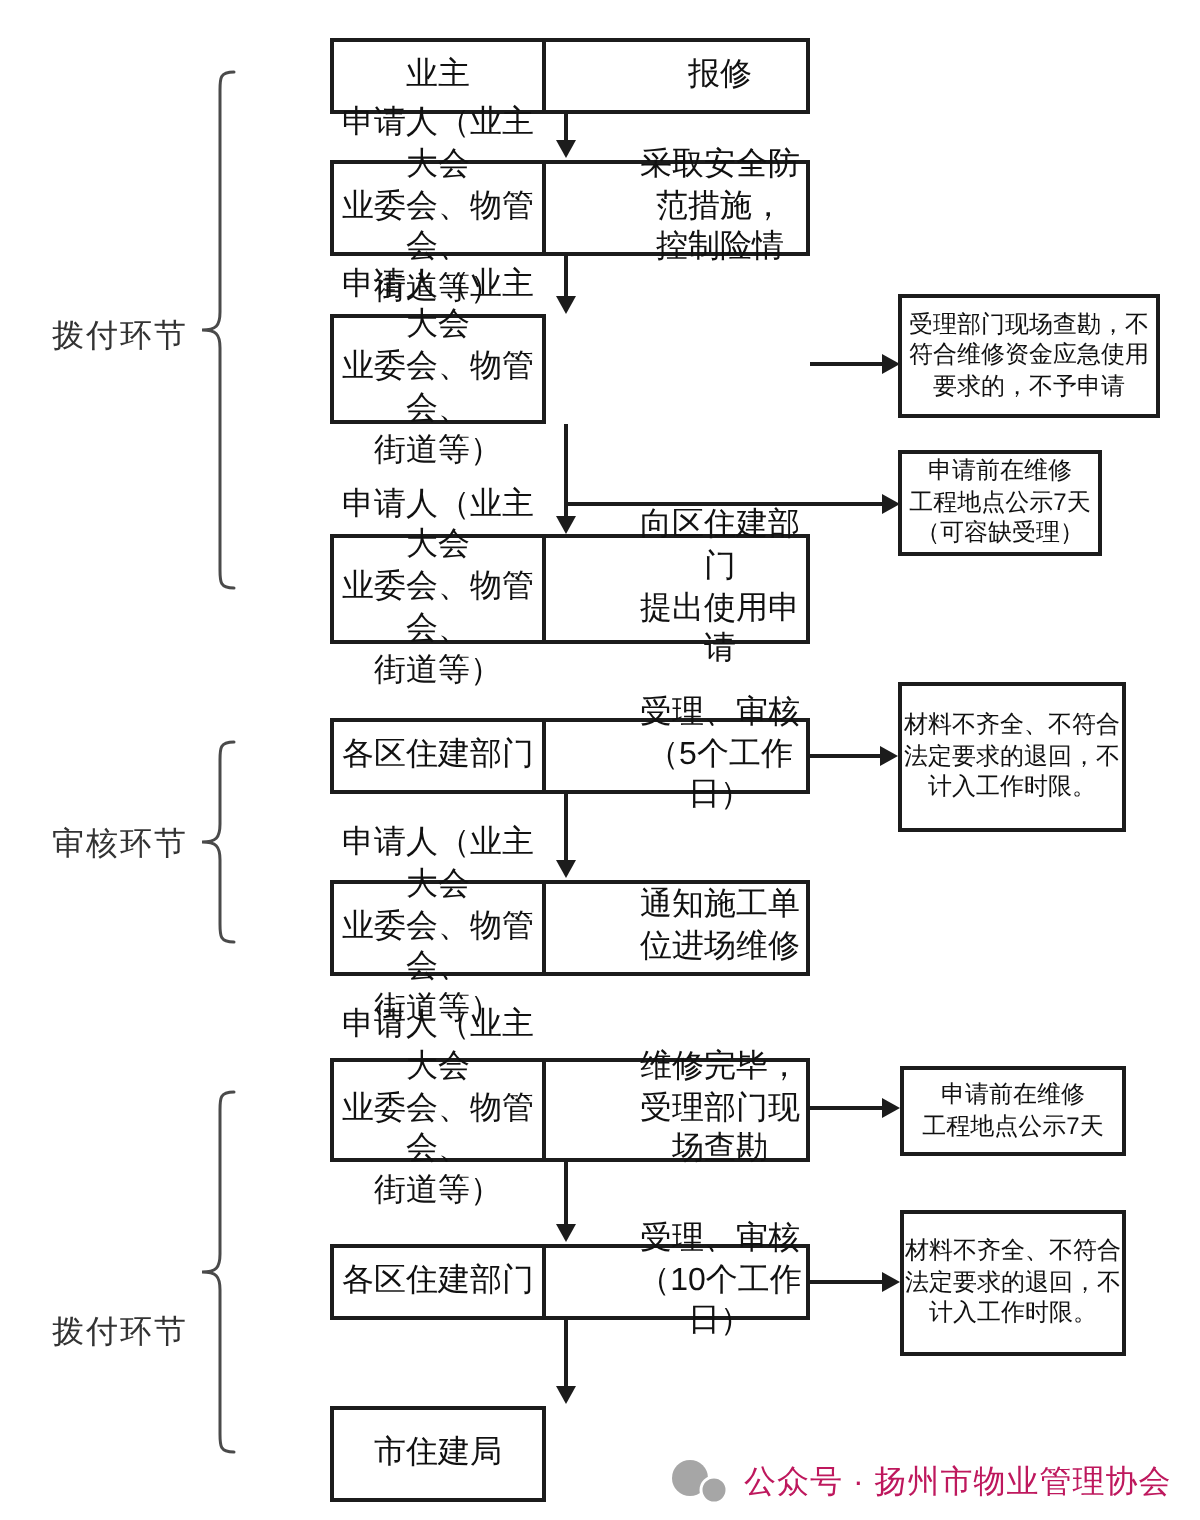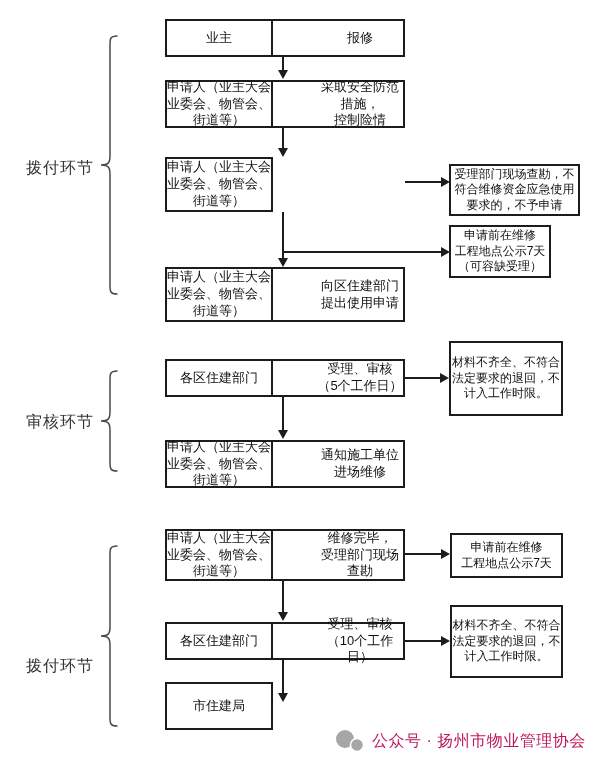--- a/index.html
+++ b/index.html
@@ -4,21 +4,21 @@
 <style>
   html,body { margin:0; padding:0; background:#ffffff; }
   .canvas {
     position:relative; width:600px; height:760px; background:#ffffff;
     font-family:"Liberation Sans", sans-serif; color:#111; overflow:hidden;
   }
   .row { position:absolute; left:165px; width:240px; display:flex; }
   .cell {
     box-sizing:border-box; border:2px solid #1c1c1c;
     display:flex; align-items:center; justify-content:center;
-    text-align:center; white-space:pre-line; font-size:13px; line-height:1.3;
+    text-align:center; white-space:pre-line; font-size:16px; line-height:1.3;
   }
   .cell.actor { width:108px; }
   .cell.action { width:132px; border-left:none;padding-left:44px; }
   .sidebox {
     position:absolute; box-sizing:border-box; border:2px solid #1c1c1c;
     display:flex; align-items:center; justify-content:center;
     text-align:center; white-space:pre-line; font-size:12px; line-height:1.3;
   }
   .vline { position:absolute; width:2px; background:#1c1c1c; }
   .hline { position:absolute; height:2px; background:#1c1c1c; }
@@ -91,25 +91,25 @@
 业委会、物管会、
 街道等）</span></div>
     <div class="cell action"><span>维修完毕，
 受理部门现场查勘</span></div>
   </div>
   <div class="row" style="top:622px;height:38px">
     <div class="cell actor"><span>各区住建部门</span></div>
     <div class="cell action"><span>受理、审核
 （10个工作日）</span></div>
   </div>
-  <div class="row" style="top:682px;height:48px">
+  <div class="row" style="top:703px;height:48px">
     <div class="cell actor"><span>市住建局</span></div>
   </div>
 
-  <div class="sidebox" style="left:449px;top:164px;width:131px;height:52px"><span>受理部门现场查勘，不
+  <div class="sidebox" style="left:449px;top:147px;width:131px;height:62px"><span>受理部门现场查勘，不
 符合维修资金应急使用
 要求的，不予申请</span></div>
   <div class="sidebox" style="left:449px;top:225px;width:102px;height:53px"><span>申请前在维修
 工程地点公示7天
 （可容缺受理）</span></div>
   <div class="sidebox" style="left:449px;top:341px;width:114px;height:75px"><span>材料不齐全、不符合
 法定要求的退回，不
 计入工作时限。</span></div>
   <div class="sidebox" style="left:450px;top:533px;width:113px;height:45px"><span>申请前在维修
 工程地点公示7天</span></div>

